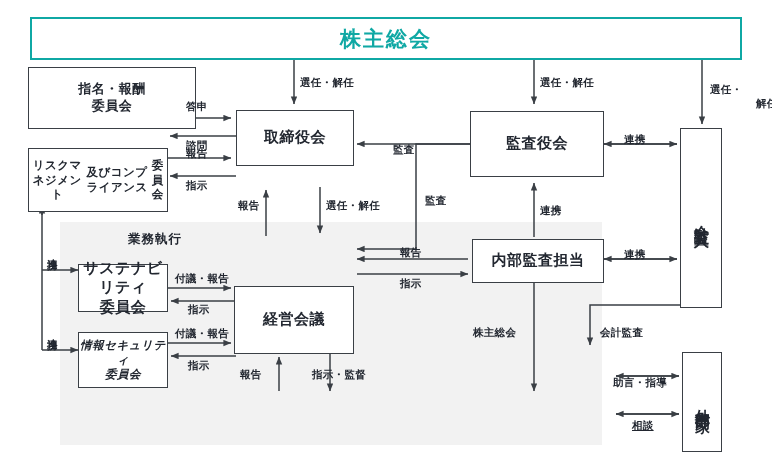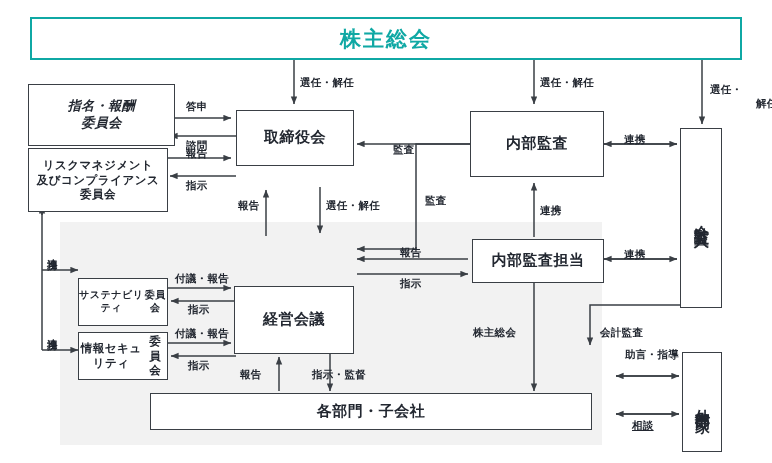--- a/index.html
+++ b/index.html
@@ -18,20 +18,21 @@
   .edge-label{position:absolute;color:#222730;font-weight:bold;font-size:10.5px;
         letter-spacing:.3px;white-space:nowrap;line-height:1.22;}
   .edge-label.two{text-align:left;}
 </style>
 </head>
 <body>
 
 <div id="stage">
 
   <div class="region" style="left:60px;top:222px;width:542px;height:223px;"></div>
+  <div class="region-label" style="left:80px;top:231px;width:150px;text-align:center;">業務執行</div>
 
   <svg id="svg-layer" viewBox="0 0 772 463">
     <defs>
       <marker id="ah" markerWidth="9" markerHeight="9" refX="7.6" refY="3.2" orient="auto" markerUnits="userSpaceOnUse">
         <path d="M0,0 L7.8,3.2 L0,6.4 z" fill="#3a3f45"></path>
       </marker>
       <marker id="ahs" markerWidth="8" markerHeight="8" refX="6.6" refY="2.8" orient="auto" markerUnits="userSpaceOnUse">
         <path d="M0,0 L6.8,2.8 L0,5.6 z" fill="#3a3f45"></path>
       </marker>
     </defs>
@@ -97,65 +98,62 @@
 
       <line x1="616" y1="414" x2="679" y2="414" marker-end="url(#ah)"></line>
       <line x1="679" y1="414" x2="616" y2="414" marker-end="url(#ah)"></line>
     </g>
   </svg>
 
   <div class="assembly" style="left:30px;top:17px;width:712px;height:43px;">
     <span>株主総会</span>
   </div>
 
-  <div class="node" style="left:28px;top:84px;width:147px;height:62px;font-size:13px;flex-direction:column;font-style:italic;">
+  <div class="node" style="left:28px;top:67px;width:168px;height:62px;font-size:13px;flex-direction:column;">
     <span>指名・報酬</span>
     <span>委員会</span>
   </div>
 
-  <div class="node" style="left:28px;top:148px;width:140px;height:64px;font-size:11.5px;flex-direction:column;">
+  <div class="node" style="left:28px;top:148px;width:140px;height:64px;font-size:11.5px;flex-direction:row;">
     <span>リスクマネジメント</span>
     <span>及びコンプライアンス</span>
     <span>委員会</span>
   </div>
 
   <div class="node" style="left:236px;top:110px;width:118px;height:56px;font-size:15px;">
     <span>取締役会</span>
   </div>
 
   <div class="node" style="left:470px;top:111px;width:134px;height:66px;font-size:15px;">
-    <span>内部監査</span>
+    <span>監査役会</span>
   </div>
 
   <div class="node vert" style="left:680px;top:128px;width:42px;height:180px;font-size:15px;">
     <span>会計監査人</span>
   </div>
 
 
   <div class="node" style="left:234px;top:286px;width:120px;height:68px;font-size:15px;">
     <span>経営会議</span>
   </div>
 
   <div class="node" style="left:472px;top:239px;width:132px;height:44px;font-size:15px;">
     <span>内部監査担当</span>
   </div>
 
-  <div class="node" style="left:78px;top:278px;width:90px;height:48px;font-size:10px;">
+  <div class="node" style="left:78px;top:264px;width:90px;height:48px;font-size:15px;flex-direction:column;">
     <span>サステナビリティ</span>
     <span>委員会</span>
   </div>
 
-  <div class="node" style="left:78px;top:332px;width:90px;height:48px;font-size:11.5px;flex-direction:row;">
+  <div class="node" style="left:78px;top:332px;width:90px;height:56px;font-size:11.5px;flex-direction:column;font-style:italic;">
     <span>情報セキュリティ</span>
     <span>委員会</span>
   </div>
 
-  <div class="node" style="left:150px;top:393px;width:442px;height:37px;font-size:15px;">
-    <span>各部門・子会社</span>
-  </div>
 
   <div class="node vert" style="left:682px;top:352px;width:40px;height:100px;font-size:15px;">
     <span>外部専門家</span>
   </div>
 
   <div class="edge-label" style="left:300px;top:76px;">選任・解任</div>
 
   <div class="edge-label" style="left:540px;top:76px;">選任・解任</div>
 
   <div class="edge-label two" style="left:710px;top:83px;">選任・</div>
@@ -196,17 +194,17 @@
   <div class="edge-label" style="left:175px;top:327px;">付議・報告</div>
   <div class="edge-label" style="left:188px;top:359px;">指示</div>
 
   <div class="edge-label" style="left:240px;top:368px;">報告</div>
   <div class="edge-label" style="left:312px;top:368px;">指示・監督</div>
 
   <div class="edge-label" style="left:473px;top:326px;">株主総会</div>
 
   <div class="edge-label" style="left:600px;top:326px;">会計監査</div>
 
-  <div class="edge-label" style="left:613px;top:348px;margin-left:12px;">助言・指導</div>
+  <div class="edge-label" style="left:613px;top:376px;">助言・指導</div>
 
   <div class="edge-label" style="left:632px;top:419px;text-decoration:underline;">相談</div>
 
 </div>
 
 </body></html>

